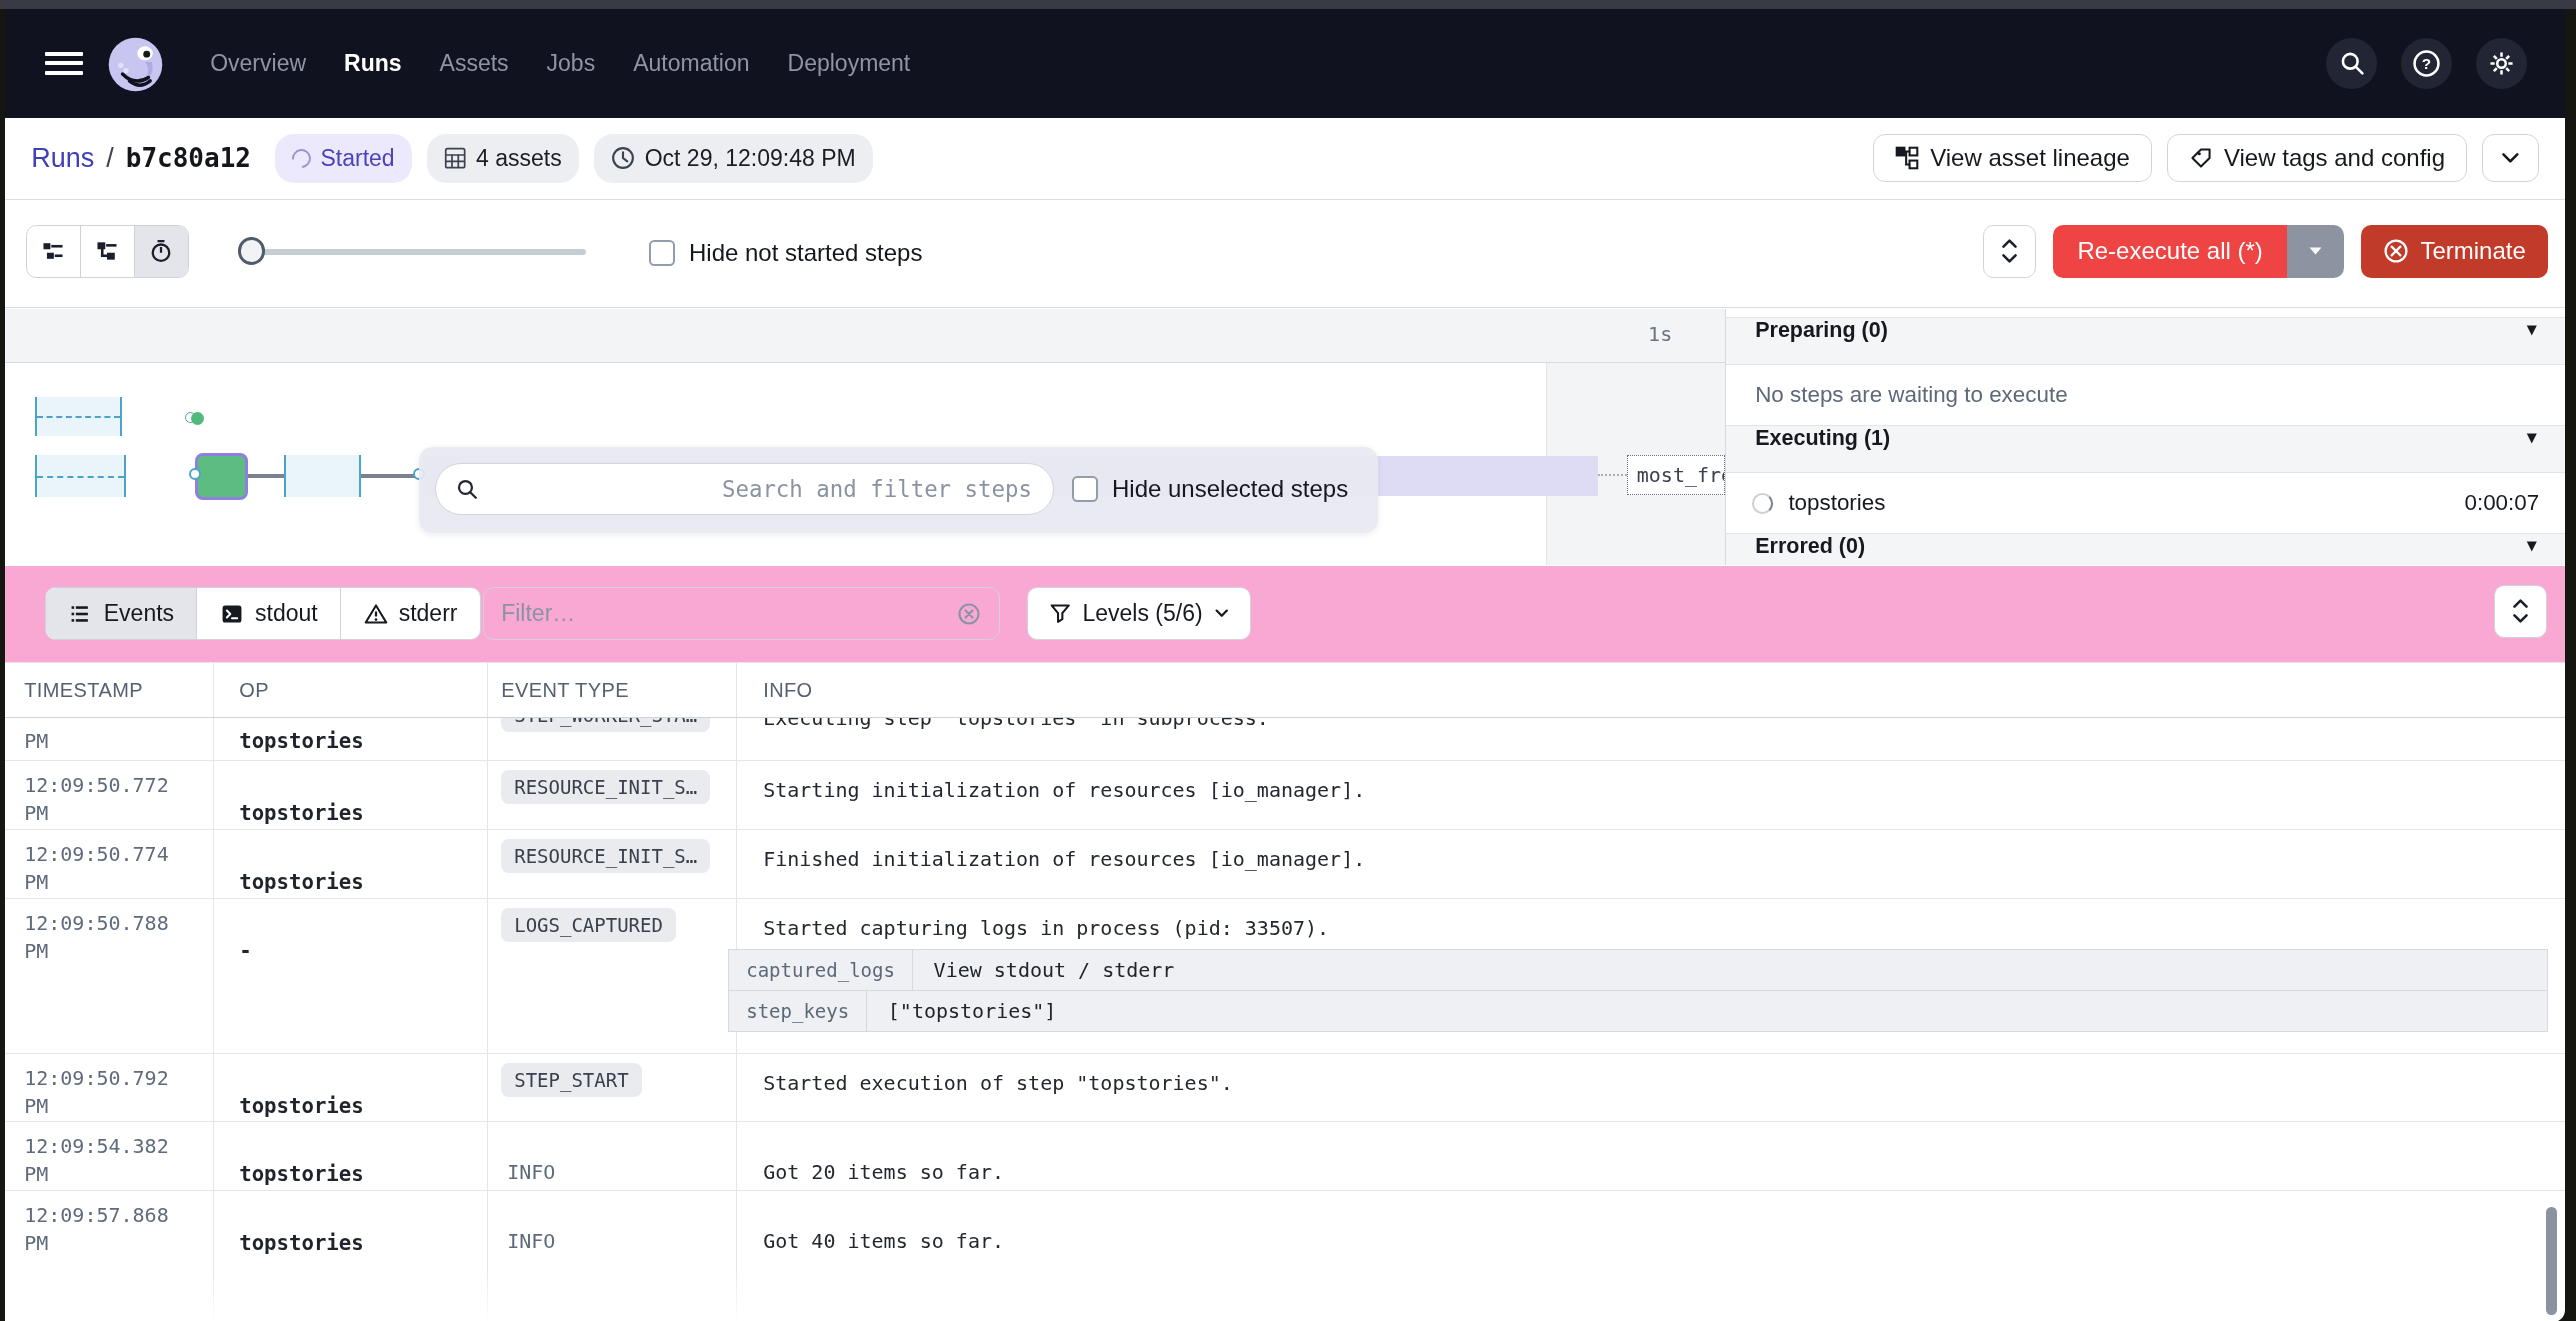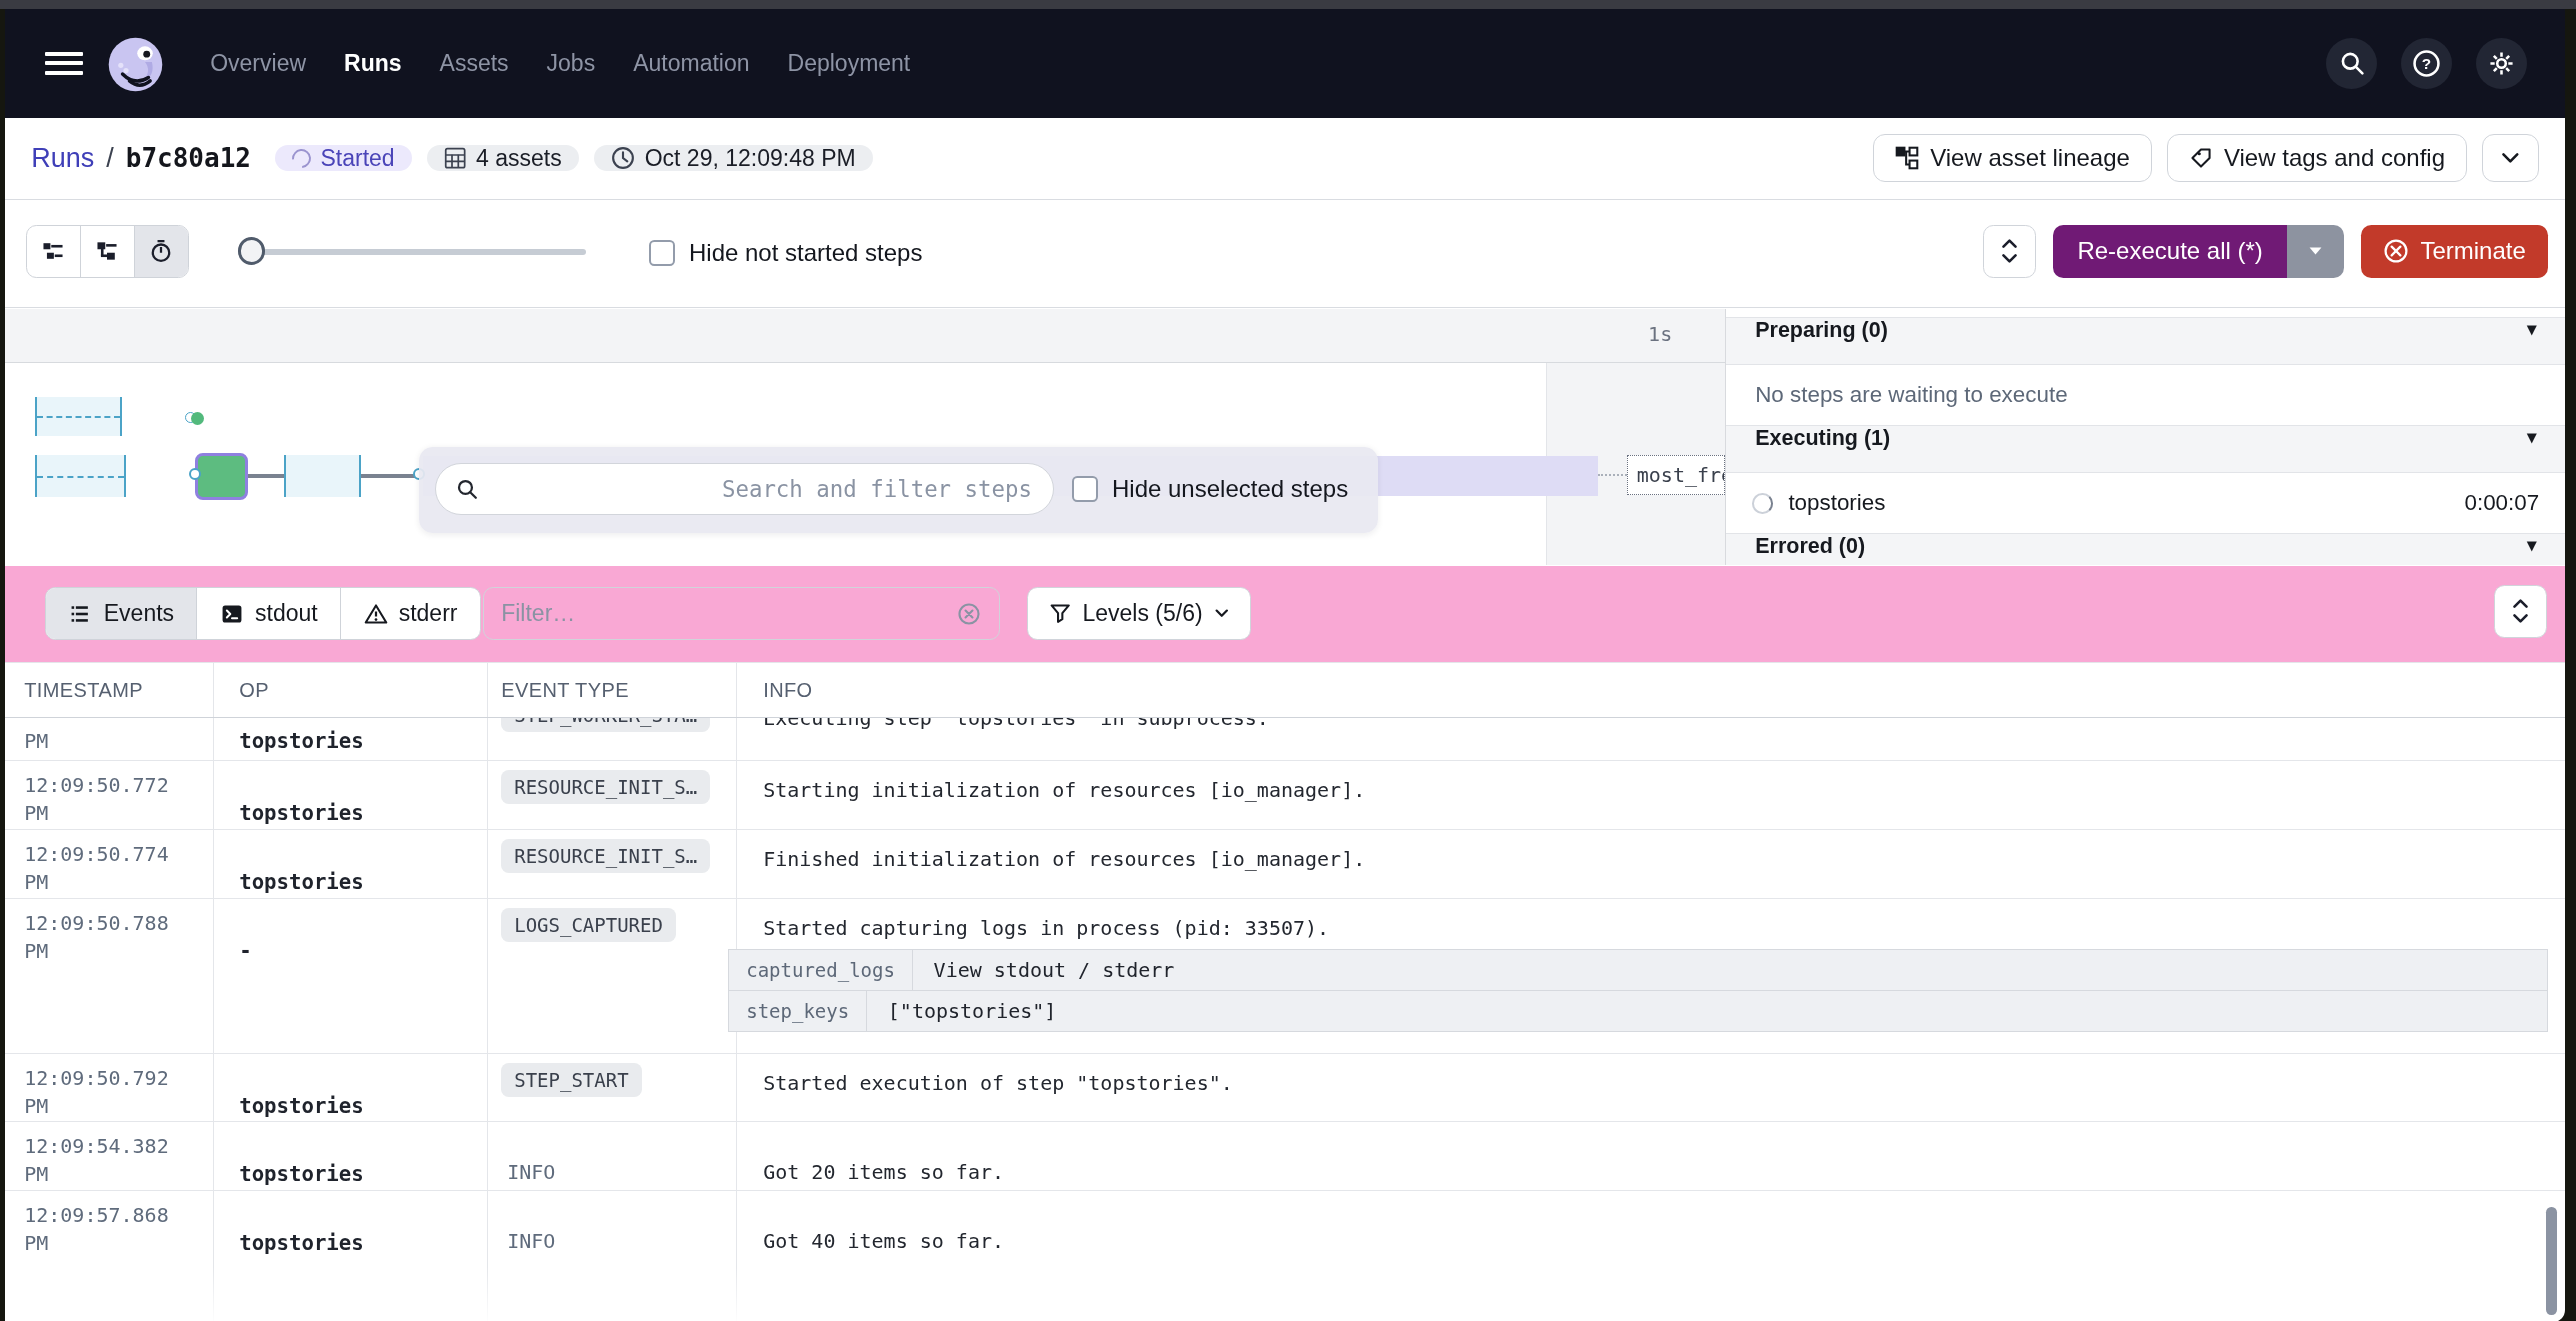--- a/index.html
+++ b/index.html
@@ -23,21 +23,21 @@
                   align-items:center; justify-content:center; cursor:pointer; color:#fff; }
 
   
   .run-header { position:absolute; left:0; top:109px; width:100%; height:82px; border-bottom:0.9px solid #d9dce1;
                 display:flex; align-items:center; padding:0 26px; }
   .crumb { font-size:27px; display:flex; align-items:center; gap:12px; }
   .crumb-link { color:#3f3fb8; cursor:pointer; }
   .crumb-sep { color:#3c4250; }
   .crumb-id { font-family:"DejaVu Sans Mono", monospace; font-weight:bold; color:#14161c; font-size:26px; }
   .badges { display:flex; align-items:center; gap:15.5px; margin-left:24px; }
-  .badge { height:26px; border-radius:19px; display:flex; align-items:center; gap:9.5px; padding:0 17px;
+  .badge { height:49px; border-radius:19px; display:flex; align-items:center; gap:9.5px; padding:0 17px;
            font-size:23px; color:#1a1d26; background:#eceef1; white-space:nowrap; }
   .badge.started { background:#ece9fc; color:#4a44b8; }
   .spin-ring { width:19px; height:19px; border-radius:50%; border:2.6px solid #9b94cf; border-bottom-color:transparent;
                transform:rotate(40deg); }
   .header-actions { margin-left:auto; display:flex; align-items:center; gap:15.5px; }
   .btn { height:48px; border-radius:12px; border:0.9px solid #d0d4da; background:#fff; display:flex;
          align-items:center; gap:11.2px; padding:0 20.7px; font-size:24px; color:#16191f; cursor:pointer; white-space:nowrap; }
   .btn.icon-only { width:57px; justify-content:center; padding:0; }
 
   
@@ -50,21 +50,21 @@
   .slider { position:absolute; left:236px; top:48px; width:345px; height:6px; background:#c6ccd4; border-radius:3.4px; cursor:pointer; }
   .slider-handle { position:absolute; left:-3.4px; top:-11.2px; width:27.6px; height:27.6px; border-radius:50%;
                    background:#f2f3f5; border:3.4px solid #505b6b; }
   .checkbox { width:26px; height:26px; border:2.6px solid #939cab; border-radius:5.2px; background:#fff; cursor:pointer; }
   .chk-row { position:absolute; display:flex; align-items:center; gap:13.8px; font-size:24px; color:#14171e; }
   .chk-hide-notstarted { left:644px; top:38px; }
   .controls-right { position:absolute; right:17px; top:24px; display:flex; align-items:center; gap:17px; }
   .btn-sort { width:53px; height:53px; border:0.9px solid #d0d4da; border-radius:10.3px; background:#fff;
               display:flex; align-items:center; justify-content:center; cursor:pointer; }
   .btn-dark-group { display:flex; height:53px; border-radius:10.3px; overflow:hidden; }
-  .btn-dark { background:#701a75; color:#fff; font-size:24px; display:flex; align-items:center; padding:0 24px; cursor:pointer;text-align:right; }
+  .btn-dark { background:#ef4444; color:#fff; font-size:24px; display:flex; align-items:center; padding:0 24px; cursor:pointer;text-align:right; }
   .btn-dark-caret { background:#8d93a0; width:57px; display:flex; align-items:center; justify-content:center; cursor:pointer; }
   .btn-danger { height:53px; background:#c23a2a; color:#fff; border-radius:10.3px; font-size:24px;
                 display:flex; align-items:center; gap:11.2px; padding:0 22.4px; cursor:pointer; }
 
   
   .gantt-section { position:absolute; left:0; top:300px; width:100%; height:256px; border-bottom:0.9px solid #d9dce1; }
   .gantt { position:absolute; left:0; top:0; width:1720px; height:256px; background:#fff; overflow:hidden; }
   .gantt-head { position:absolute; left:0; top:0; width:100%; height:54px; background:#f3f4f6; border-bottom:0.9px solid #d7dade; }
   .gantt-tick { position:absolute; right:53px; top:13.8px; font-family:"DejaVu Sans Mono", monospace; font-size:20px; color:#6b7280; }
   .gantt-future { position:absolute; left:1541px; top:54px; width:179px; height:202px; background:#f3f4f6; border-left:0.9px solid #e3e5e9; }

